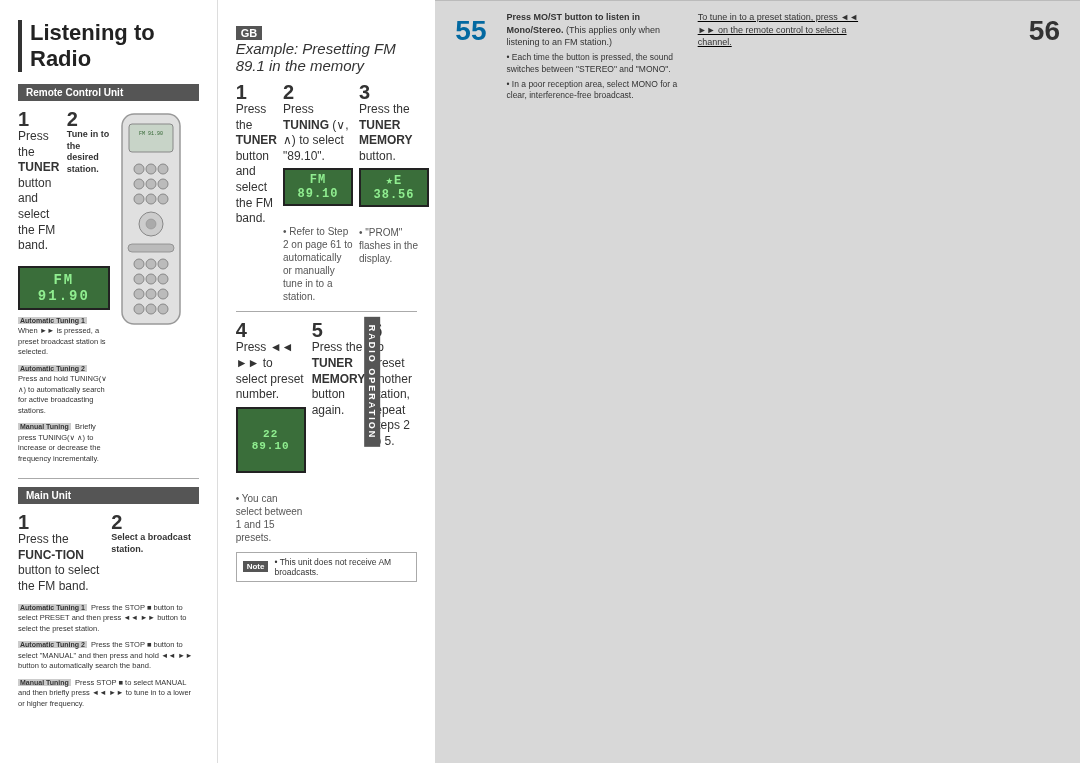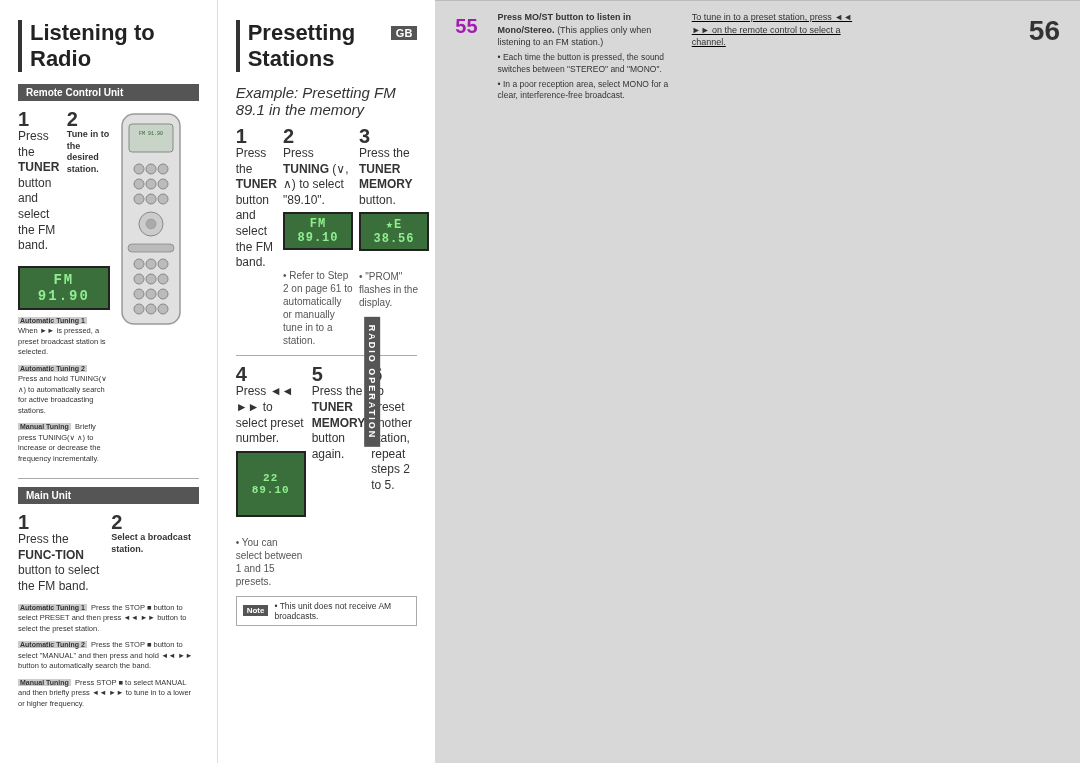--- a/index.html
+++ b/index.html
@@ -158,23 +158,23 @@
       background: #d8d8d8;
       padding: 10px 20px;
       display: flex;
       align-items: flex-start;
       gap: 20px;
       border-top: 1px solid #bbb;
       min-height: 90px;
     }
 
     .footer-page-num-left {
-      font-size: 20px;
-      font-weight: bold;
-      color: #a21caf;
+      font-size: 28px;
+      font-weight: bold;
+      color: #0369a1;
       margin-top: 4px;
     }
 
     .footer-page-num-right {
       font-size: 28px;
       font-weight: bold;
       color: #333;
       text-align: right;
       margin-top: 4px;
     }
@@ -395,21 +395,20 @@
           <div class="note-item">
             <span class="note-label">Manual Tuning</span>
             <span>Press STOP ■ to select MANUAL and then briefly press ◄◄ ►► to tune in to a lower or higher frequency.</span>
           </div>
         </div>
       </div>
     </div>
 
     <div class="right-page" style="position:relative;">
       <div style="display:flex; align-items:flex-start; justify-content:space-between;">
-        <h1 class="page-title">Presetting Stations</h1>
         <div class="gb-badge" style="position:static; margin-top:6px;">GB</div>
       </div>
 
       <div class="example-label">Example: Presetting FM 89.1 in the memory</div>
 
       <div class="steps-row">
         <div class="step-col">
           <div class="num">1</div>
           <div class="desc">Press the <strong>TUNER</strong> button and select the FM band.</div>
         </div>

